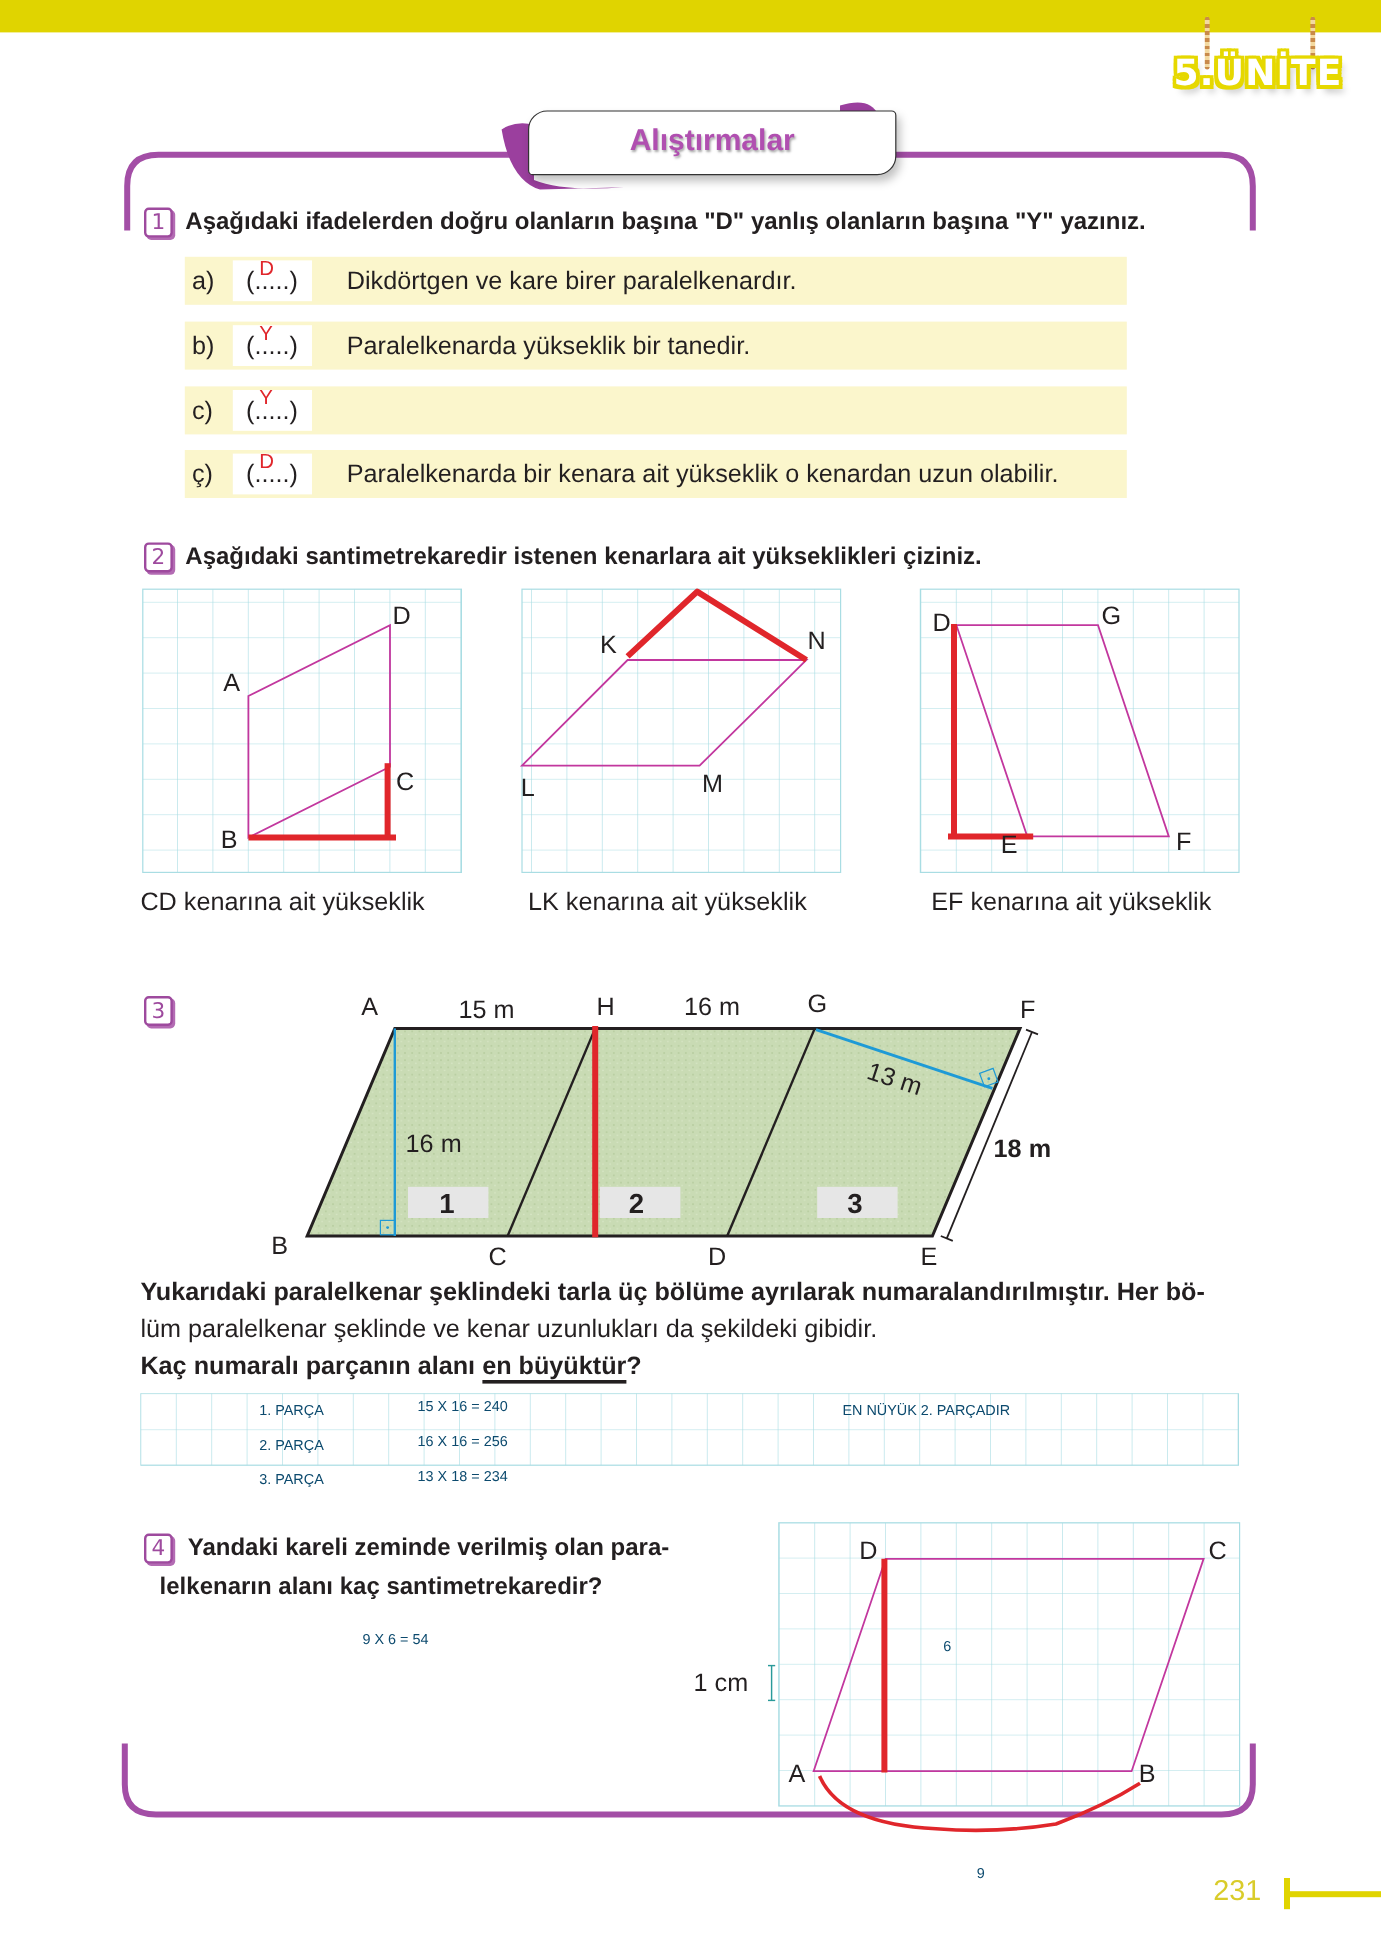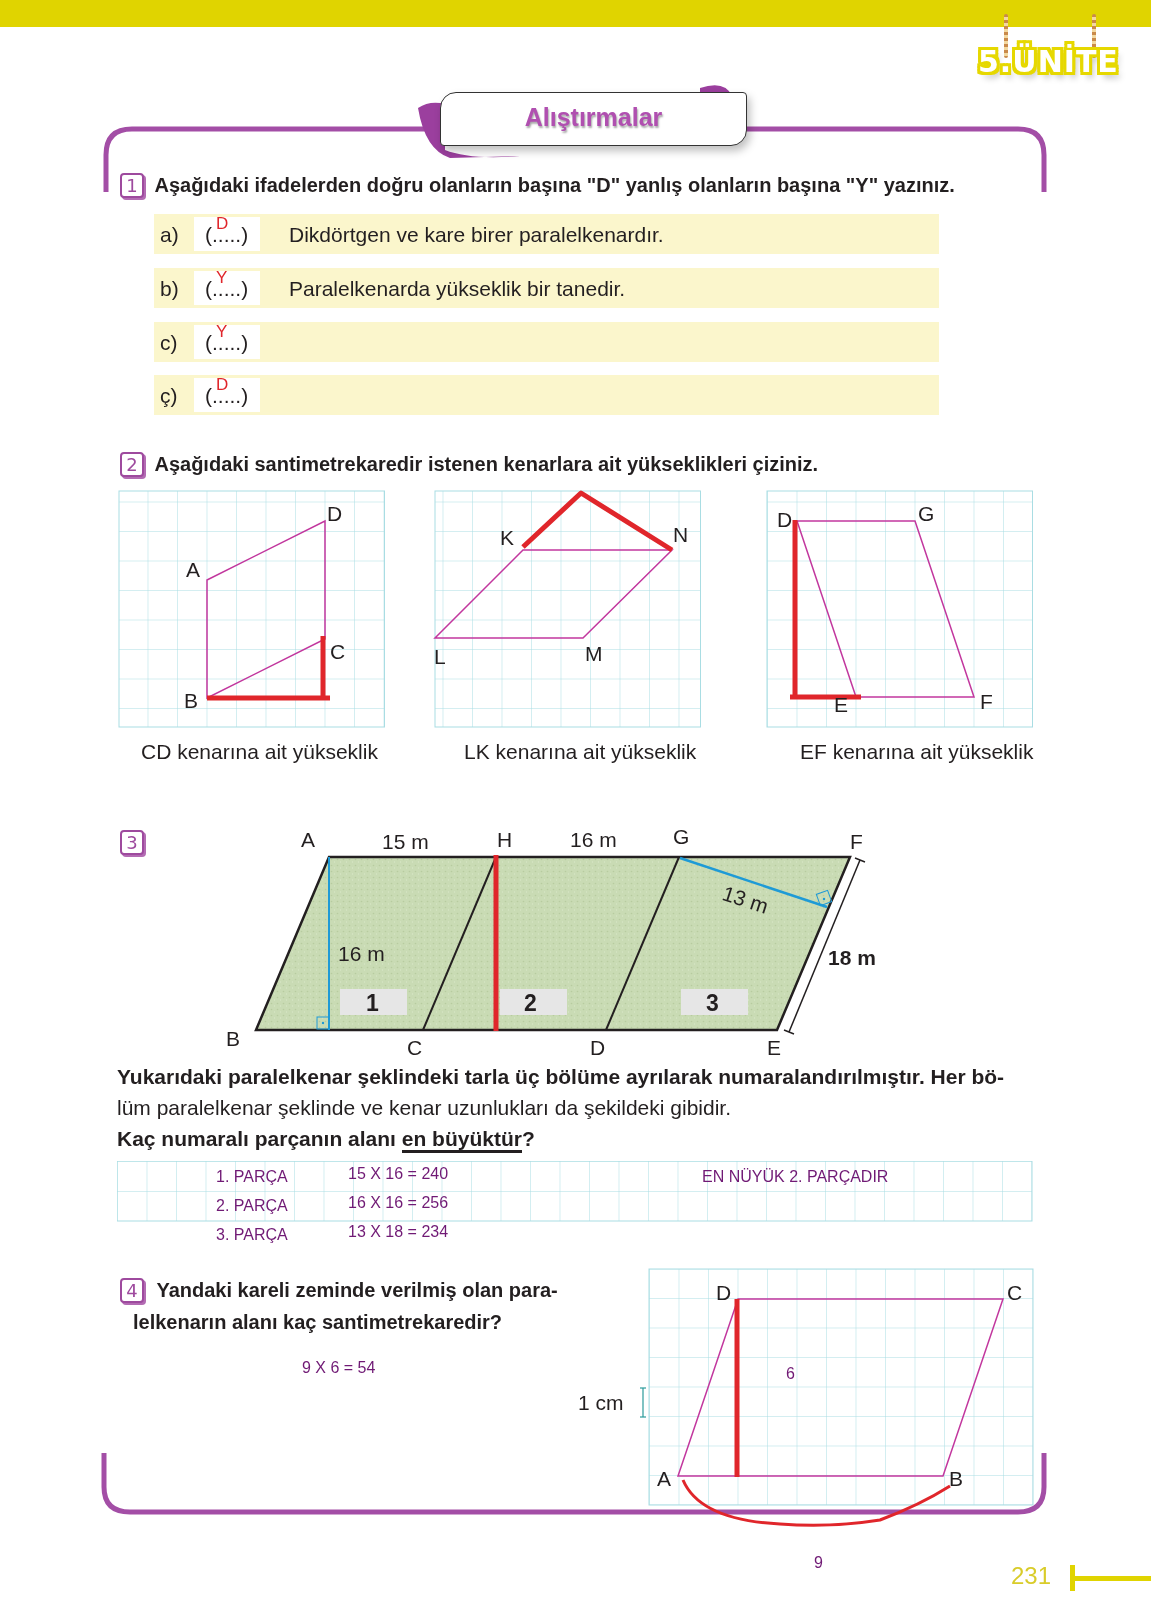--- a/index.html
+++ b/index.html
@@ -21,23 +21,23 @@
   .qnum { display:inline-block; width:20px; height:21px; border:2px solid #9e4a9e; border-radius:4px;
           color:#9e4a9e; font-size:18px; line-height:21px; text-align:center; background:#fff;
           box-shadow:2px 2px 0 #b36bb3; font-family:"DejaVu Sans", sans-serif; }
   .qtitle { font-weight:bold; font-size:20px; white-space:nowrap;margin-left:16px; }
   .row-band { left:154px; width:785px; height:40px; background:#fbf6cc; }
   .row-letter { position:absolute; left:6px; top:9px; font-size:21px; }
   .answer-box { position:absolute; left:40px; top:3px; width:66px; height:34px; background:#fff; }
   .answer-paren { position:absolute; left:11px; top:6px; font-size:21px; }
   .answer-mark { position:absolute; left:22px; top:-3px; font-size:17px; color:#e0262b; }
   .row-text { position:absolute; left:135px; top:9px; font-size:21px; white-space:nowrap; }
-  .caption { font-size:21px; white-space:nowrap;margin-left:24px; }
+  .caption { font-size:21px; white-space:nowrap; }
   .body-text { font-size:21px; white-space:nowrap; }
-  .hand { color:#701a75; font-size:16px; white-space:nowrap; font-family:"Liberation Sans Narrow","Liberation Sans", sans-serif; }
+  .hand { color:#0c4a6e; font-size:12px; white-space:nowrap; font-family:"Liberation Sans Narrow","Liberation Sans", sans-serif; }
   .lbl { font-size:21px; }
   .page-num { left:1011px; top:1562px; font-size:24px; color:#d9cc2a; }
 </style>
 </head>
 <body>
 
 <div class="abs topbar"></div>
 
 <div class="abs unit-badge">
   <div class="rope" style="left:26px; top:-24px; height:44px;"></div>
@@ -85,20 +85,21 @@
     <span class="answer-paren">(.....)</span>
     <span class="answer-mark">Y</span>
   </div>
 </div>
 <div class="abs row-band" style="top:375px;">
   <span class="row-letter">ç)</span>
   <div class="answer-box">
     <span class="answer-paren">(.....)</span>
     <span class="answer-mark">D</span>
   </div>
+  <span class="row-text">Paralelkenarda bir kenara ait yükseklik o kenardan uzun olabilir.</span>
 </div>
 
 <div class="abs" style="left:120px; top:452px;">
   <span class="qnum">2</span>
   <span class="qtitle" style="margin-left:6px;">Aşağıdaki santimetrekaredir istenen kenarlara ait yükseklikleri çiziniz.</span>
 </div>
 
 <svg class="abs" style="left:0; top:0;" width="1151" height="1624">
   <defs>
     <pattern id="grid" width="29.5" height="29.5" patternUnits="userSpaceOnUse">

